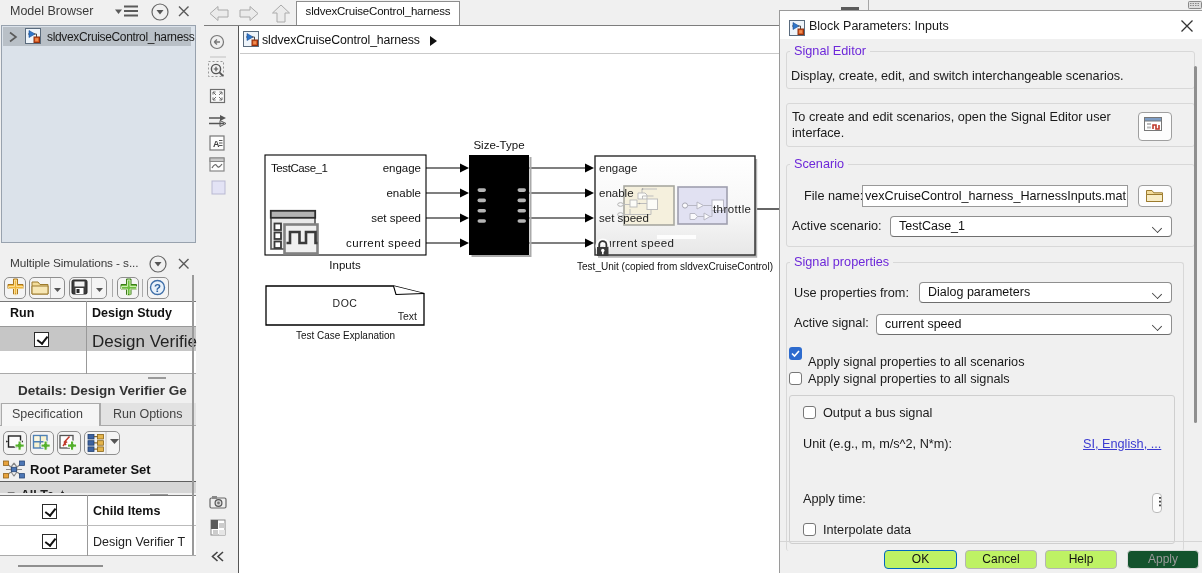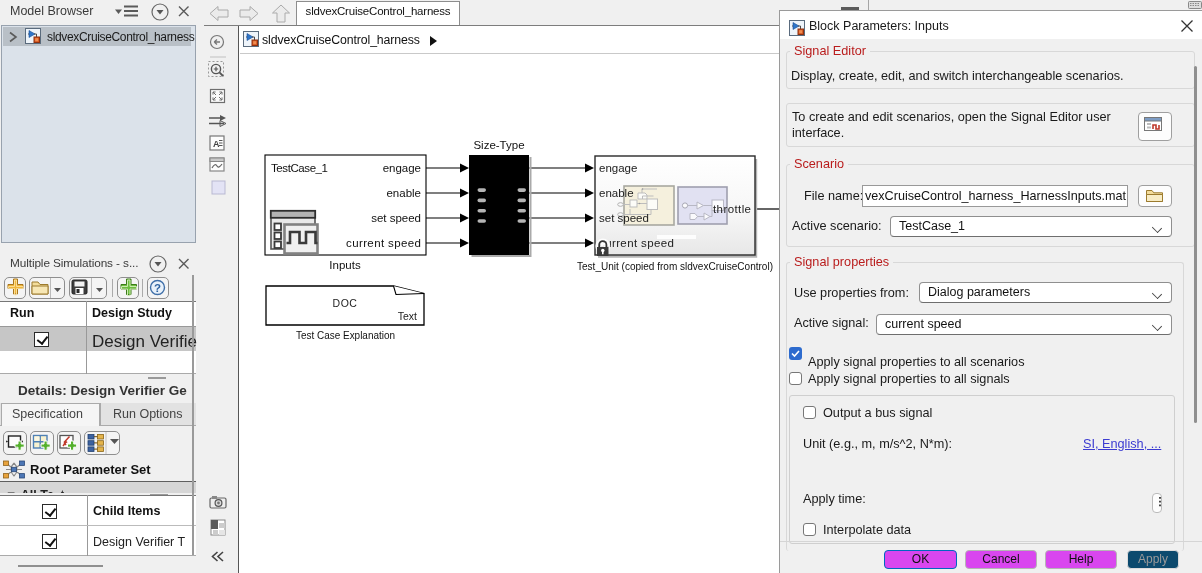--- a/index.html
+++ b/index.html
@@ -3,27 +3,27 @@
 <meta charset="utf-8">
 <style>
   html,body{margin:0;padding:0;}
   body{width:1202px;height:573px;overflow:hidden;font-family:"Liberation Sans",sans-serif;background:#f0f0f0;position:relative;}
   .abs{position:absolute;}
   .txt{white-space:nowrap;}
   .chk{width:15px;height:15px;background:#fff;border:1.5px solid #2a2a2a;box-sizing:border-box;}
   .chk::after{content:"";position:absolute;left:3.5px;top:0.5px;width:5px;height:8px;border:solid #111;border-width:0 2px 2px 0;transform:rotate(38deg);}
   .tbtn{position:absolute;background:#f4f4f4;border:1px solid #8f8f8f;border-radius:5px;box-sizing:border-box;}
   .gbox{position:absolute;border:1px solid #d8d8d8;border-radius:3px;box-sizing:border-box;}
-  .glabel{position:absolute;font-size:12.7px;color:#b91c1c;background:#f0f0f0;padding:0 4px;white-space:nowrap;}
+  .glabel{position:absolute;font-size:12.7px;color:#6d28d9;background:#f0f0f0;padding:0 4px;white-space:nowrap;}
   .dtext{position:absolute;font-size:12.7px;line-height:14px;color:#1a1a1a;white-space:nowrap;}
   .field{position:absolute;background:#fff;border:1px solid #999;box-sizing:border-box;font-size:12px;color:#111;white-space:nowrap;overflow:hidden;}
   .combo{position:absolute;background:#fff;border:1px solid #8f8f8f;border-bottom-color:#6e6e6e;border-radius:4px;box-sizing:border-box;font-size:12.5px;color:#111;white-space:nowrap;}
   .combo::after{content:"";position:absolute;right:10px;top:7px;width:7px;height:7px;border:solid #444;border-width:0 1.4px 1.4px 0;transform:rotate(45deg) scale(1,0.8);}
   .dchk{position:absolute;width:13px;height:13px;background:#fff;border:1px solid #777;border-radius:3px;box-sizing:border-box;}
-  .btn{position:absolute;height:19px;background:#d946ef;border:1px solid #b5b5b5;border-radius:4px;box-sizing:border-box;font-size:12px;color:#111;text-align:center;line-height:17px;}
+  .btn{position:absolute;height:19px;background:#bef264;border:1px solid #b5b5b5;border-radius:4px;box-sizing:border-box;font-size:12px;color:#111;text-align:center;line-height:17px;}
 </style>
 </head>
 <body>
 
 <div class="abs" id="leftcol" style="left:0;top:0;width:197px;height:573px;background:#f0f0f0;"></div>
 
 <div class="abs txt" style="left:10px;top:4px;font-size:12.5px;color:#3a3a3a;">Model Browser</div>
 
 <svg class="abs" width="90" height="24" style="left:108px;top:0;">
   <path d="M7,9.5 l7,0 l-3.5,4.5 z" fill="#5a5a5a"></path>
@@ -447,21 +447,21 @@
   <div class="dtext" style="left:23px;top:481px;">Apply time:</div>
   <div class="abs" style="left:372px;top:482px;width:10px;height:20px;background:#fdfdfd;border:1px solid #bbb;border-radius:4px;box-sizing:border-box;"></div>
   <div class="abs txt" style="left:374.5px;top:484px;font-size:11px;font-weight:bold;color:#111;">⋮</div>
   <div class="dchk" style="left:23px;top:512px;"></div>
   <div class="dtext" style="left:43px;top:512px;">Interpolate data</div>
 
   <div class="abs" style="left:0;top:530px;width:423px;height:1px;background:#d5d5d5;"></div>
   <div class="btn" style="left:104px;top:539px;width:73px;border:1.6px solid #0067c0;">OK</div>
   <div class="btn" style="left:185px;top:539px;width:72px;">Cancel</div>
   <div class="btn" style="left:265px;top:539px;width:72px;">Help</div>
-  <div class="btn" style="left:347px;top:539px;width:52px;color:#9a9a9a;background:#0c4a6e;border-color:#dcdcdc;">Apply</div>
+  <div class="btn" style="left:347px;top:539px;width:72px;color:#9a9a9a;background:#14532d;border-color:#dcdcdc;">Apply</div>
 
   <div class="abs" style="left:414px;top:55px;width:3px;height:357px;background:#8f8f8f;border-radius:2px;"></div>
 </div>
 
 <svg width="0" height="0" style="position:absolute;">
  <defs>
   <g id="slink">
     <rect x="0.5" y="0.5" width="15" height="15" fill="#eef4fa" stroke="#5a6b7d"></rect>
     <path d="M3,6 L7,6" stroke="#4a4a4a" stroke-width="1"></path>
     <path d="M4,2.5 L10,6 L4,9.5 z" fill="#2e75c9" stroke="#1d4f93" stroke-width="0.6"></path>

